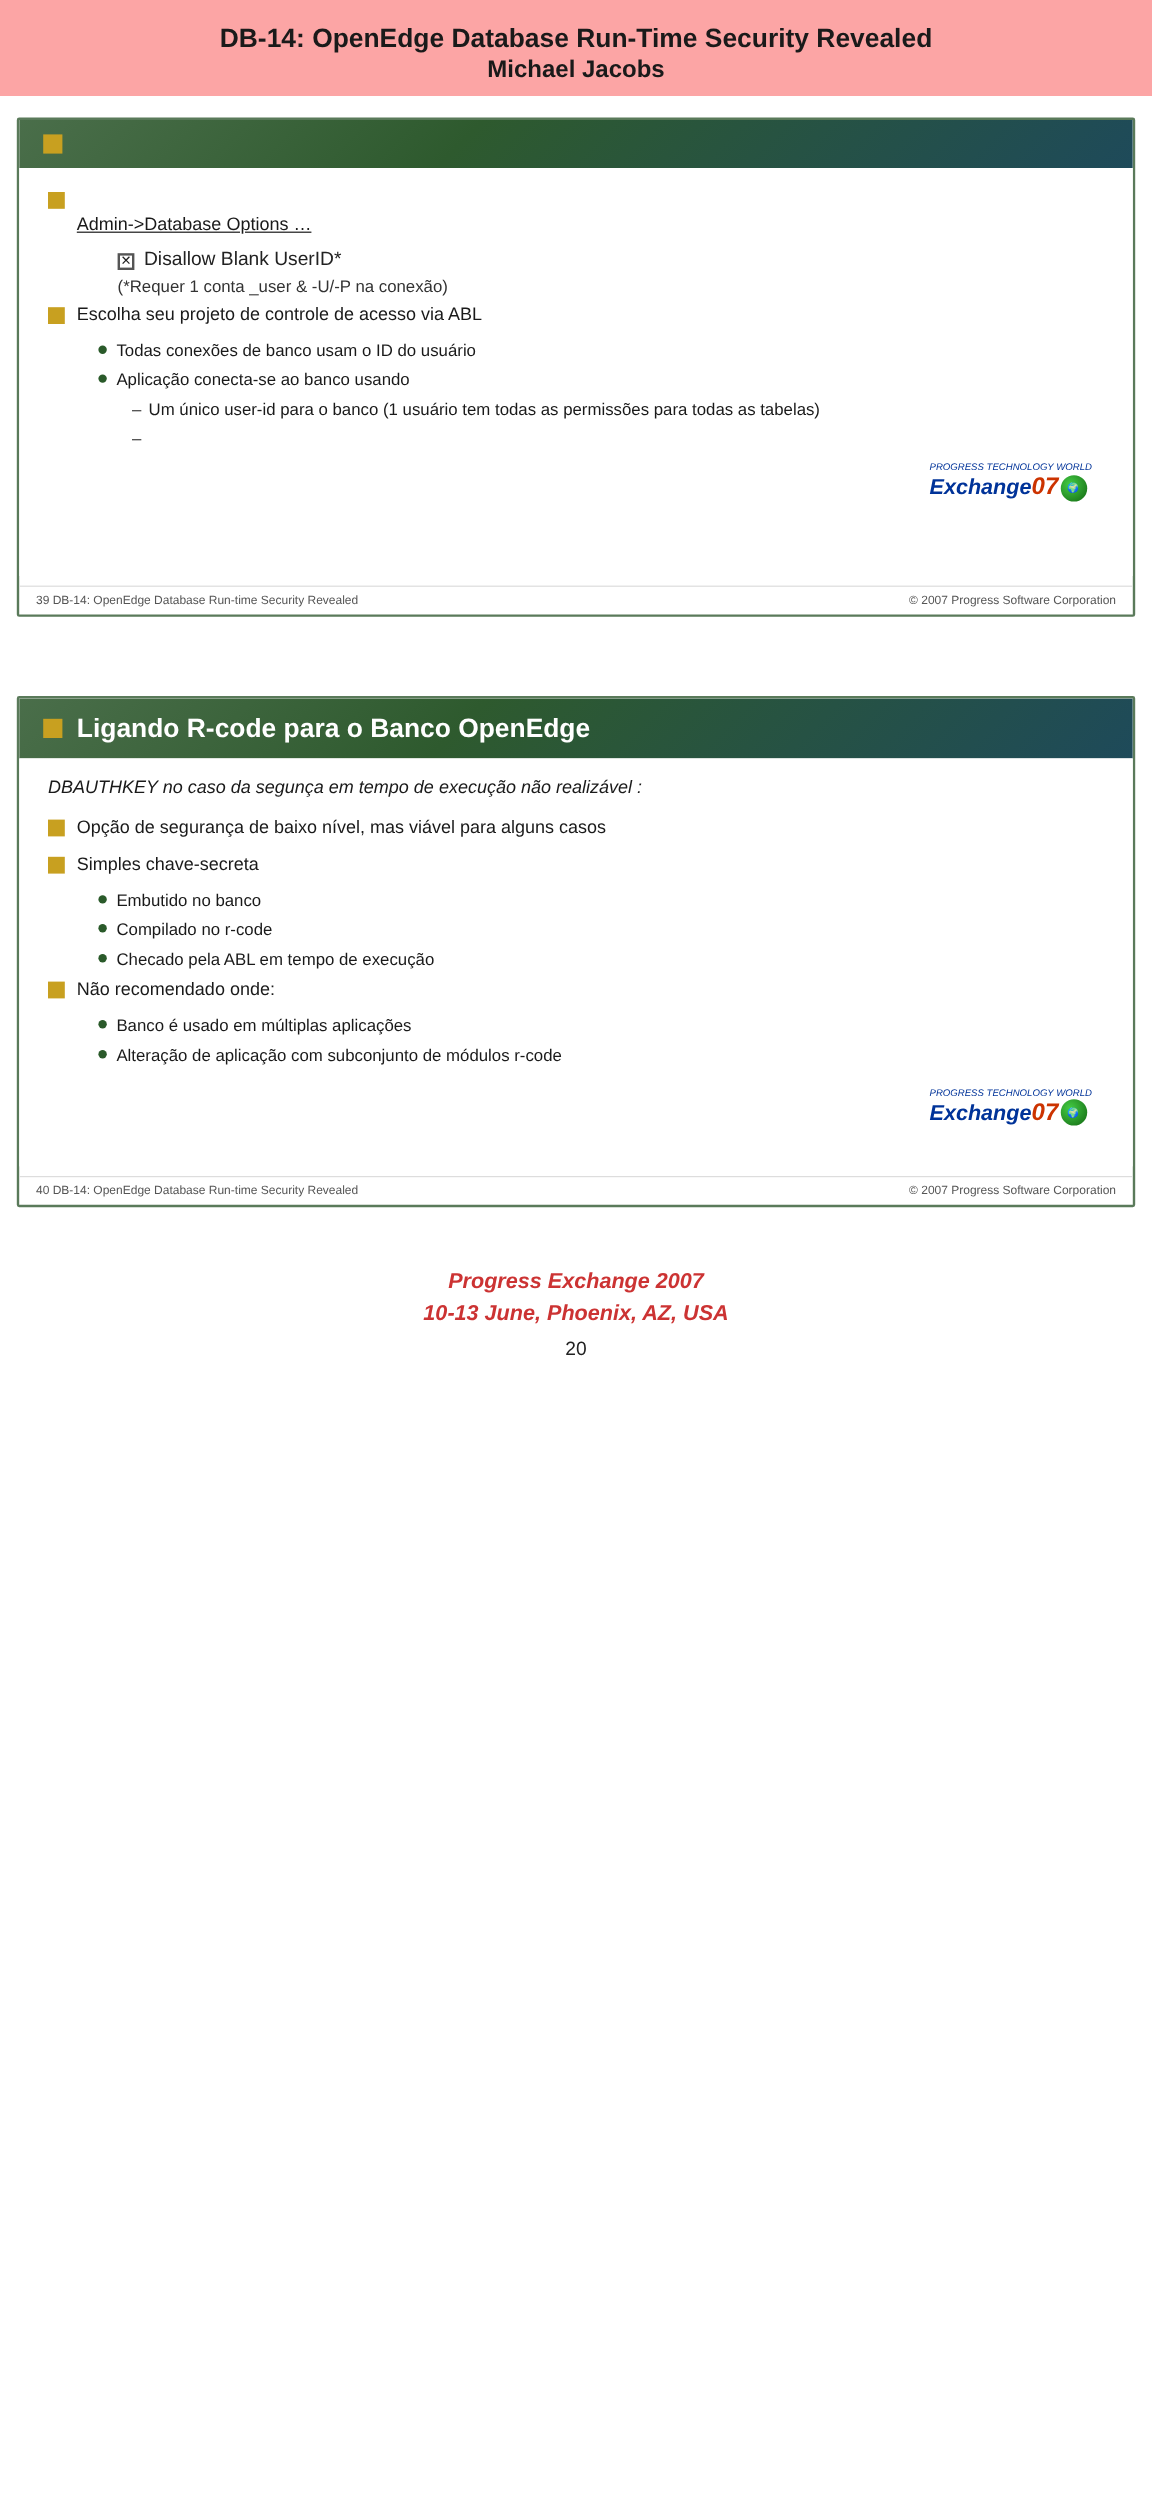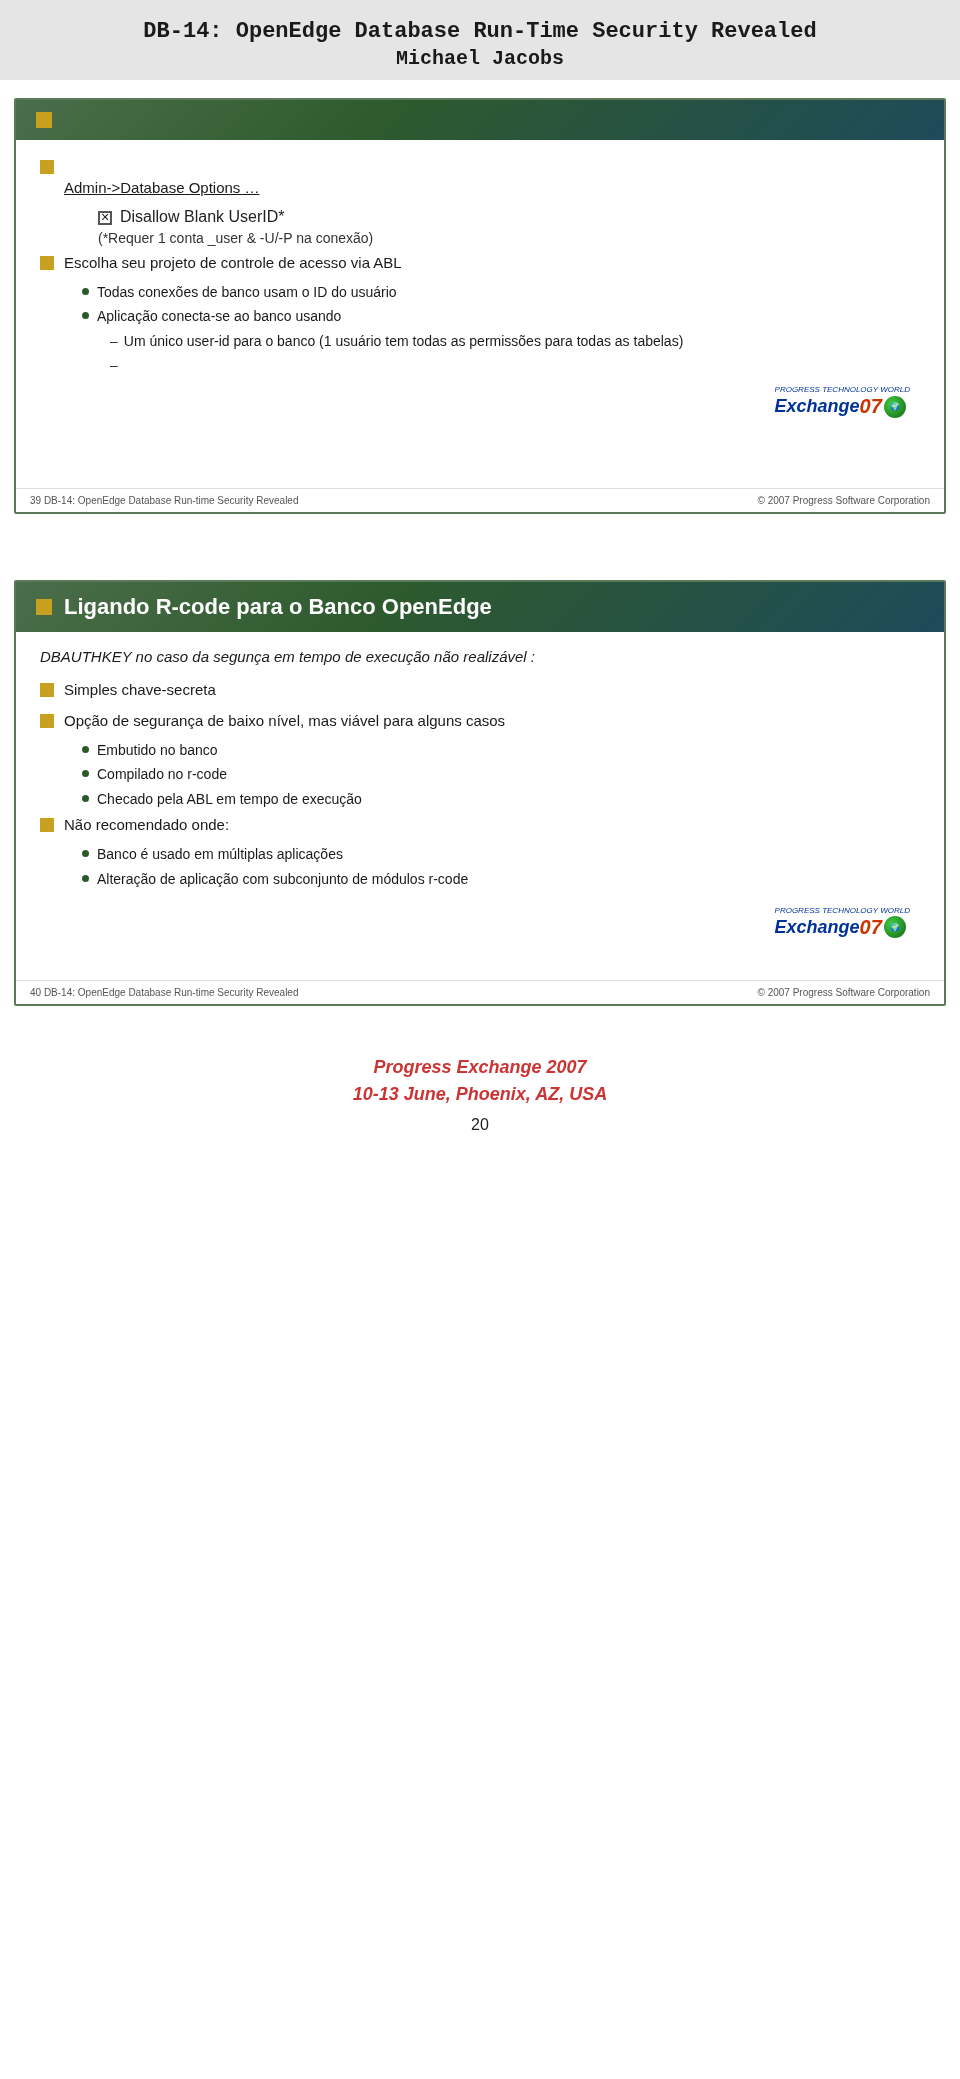--- a/index.html
+++ b/index.html
@@ -7,22 +7,21 @@
       width: 960px;
       background: #ffffff;
       font-family: Arial, Helvetica, sans-serif;
       color: #222;
     }
 
     
     .page-header {
       text-align: center;
       padding: 18px 40px 10px 40px;
-      background: #e5e5e5;
-      font-family: Liberation Mono, monospace;
+      background: #fca5a5;
     }
     .page-header .main-title {
       font-size: 22px;
       font-weight: bold;
       color: #1a1a1a;
       line-height: 1.3;
     }
     .page-header .author-name {
       font-size: 20px;
       font-weight: bold;
@@ -305,26 +304,26 @@
   <div class="slide-title-bar">
     <div class="slide-title-icon"></div>
     <span class="slide-title-text">Ligando R-code para o Banco OpenEdge</span>
   </div>
   <div class="slide-content">
 
     <div style="font-size: 15px; color: #1a1a1a; margin-bottom: 14px; font-style: italic;">DBAUTHKEY no caso da segunça em tempo de execução não realizável :</div>
 
     <div class="bullet-primary">
       <div class="bullet-icon"></div>
+      <div class="bullet-text">Opção de segurança de baixo nível, mas viável para alguns casos</div>
+    </div>
+
+    <div class="bullet-primary">
+      <div class="bullet-icon"></div>
       <div class="bullet-text">Simples chave-secreta</div>
-    </div>
-
-    <div class="bullet-primary">
-      <div class="bullet-icon"></div>
-      <div class="bullet-text">Opção de segurança de baixo nível, mas viável para alguns casos</div>
     </div>
     <div class="bullet-sub">
       <div class="dot"></div>
       <span class="dot-text">Embutido no banco</span>
     </div>
     <div class="bullet-sub">
       <div class="dot"></div>
       <span class="dot-text">Compilado no r-code</span>
     </div>
     <div class="bullet-sub">

